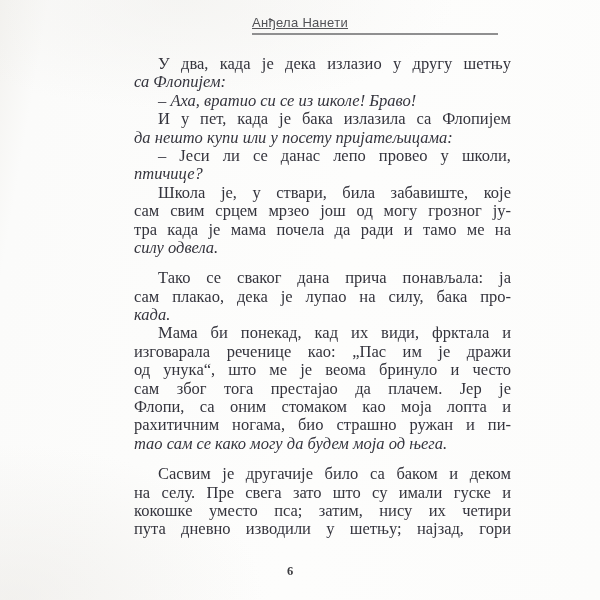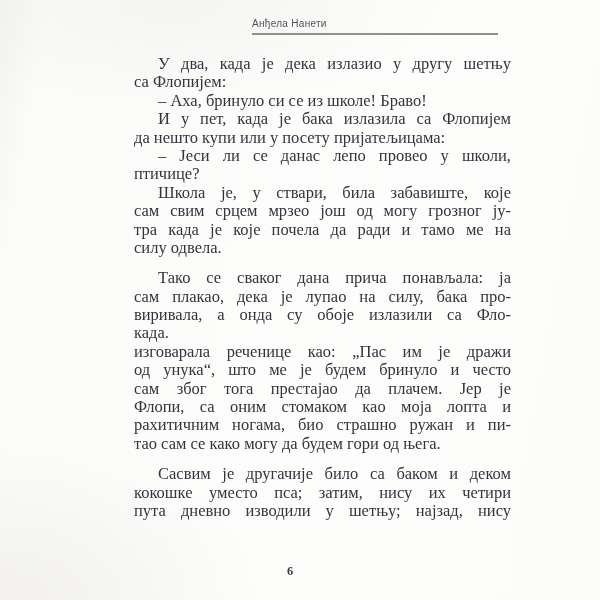--- a/index.html
+++ b/index.html
@@ -23,44 +23,45 @@
   .running-header {
     position: absolute;
     left: 252px;
     top: 13px;
     width: 246px;
     border-bottom: 2px solid #8f8f90;
     padding-bottom: 2px;
   }
   .author {
     font-family: "Liberation Sans", sans-serif;
-    font-size: 10px;
+    font-size: 13px;
     letter-spacing: 0.3px;
     color: #525256;
+    text-decoration: underline;
   }
 
   
   .text-block {
     position: absolute;
     left: 134px;
     top: 55px;
     width: 377px;
     color: #34343d;
     font-size: 16.5px;
   }
   .para { margin: 0; }
   .para.section-gap { margin-top: 12px; }
   .line {
     height: 18.4px;
     line-height: 18.4px;
     text-align: justify;
     text-align-last: justify;
     overflow: hidden;
   }
-  .line.end { text-align-last: left; }
+  .line.end { text-align-last: left; font-style: italic; }
   .line.ind { text-indent: 24px; }
 
   
   .page-number {
     position: absolute;
     left: 240px;
     top: 564px;
     width: 100px;
     text-align: center;
     font-family: "Liberation Serif", serif;
@@ -79,59 +80,60 @@
   </div>
 
   <div class="text-block">
 
     <div class="para">
       <div class="line ind">У два, када је дека излазио у другу шетњу</div>
       <div class="line end">са Флопијем:</div>
     </div>
 
     <div class="para">
-      <div class="line ind end">– Аха, бринуло си се из школе! Браво!</div>
+      <div class="line ind end">– Аха, вратио си се из школе! Браво!</div>
     </div>
 
     <div class="para">
       <div class="line ind">И у пет, када је бака излазила са Флопијем</div>
       <div class="line end">да нешто купи или у посету пријатељицама:</div>
     </div>
 
     <div class="para">
       <div class="line ind">– Јеси ли се данас лепо провео у школи,</div>
       <div class="line end">птичице?</div>
     </div>
 
     <div class="para">
       <div class="line ind">Школа је, у ствари, била забавиште, које</div>
       <div class="line">сам свим срцем мрзео још од могу грозног ју-</div>
-      <div class="line">тра када је које почела да ради и тамо ме на</div>
+      <div class="line">тра када је мама почела да ради и тамо ме на</div>
       <div class="line end">силу одвела.</div>
     </div>
 
     <div class="para section-gap">
       <div class="line ind">Тако се сваког дана прича понављала: ја</div>
       <div class="line">сам плакао, дека је лупао на силу, бака про-</div>
-      <div class="line">виривала, а онда су обоје излазили са Фло-</div>
       <div class="line end">када.</div>
     </div>
 
     <div class="para">
+      <div class="line ind">Мама би понекад, кад их види, фрктала и</div>
       <div class="line">изговарала реченице као: „Пас им је дражи</div>
-      <div class="line">од унука“, што ме је будем бринуло и често</div>
+      <div class="line">од унука“, што ме је веома бринуло и често</div>
       <div class="line">сам због тога престајао да плачем. Јер је</div>
       <div class="line">Флопи, са оним стомаком као моја лопта и</div>
       <div class="line">рахитичним ногама, био страшно ружан и пи-</div>
-      <div class="line end">тао сам се како могу да будем гори од њега.</div>
+      <div class="line end">тао сам се како могу да будем моја од њега.</div>
     </div>
 
     <div class="para section-gap">
       <div class="line ind">Сасвим је другачије било са баком и деком</div>
+      <div class="line">на селу. Пре свега зато што су имали гуске и</div>
       <div class="line">кокошке уместо пса; затим, нису их четири</div>
-      <div class="line">пута дневно изводили у шетњу; најзад, нису</div>
+      <div class="line">пута дневно изводили у шетњу; најзад, гори</div>
     </div>
 
   </div>
 
   <div class="page-number">6</div>
 
 </div>
 
 </body></html>

